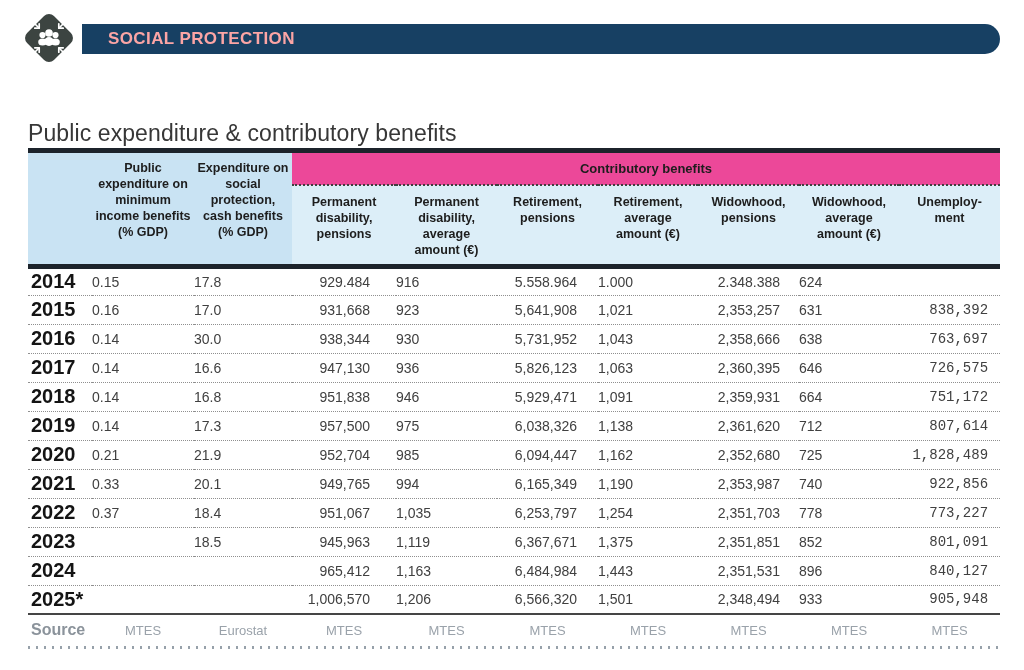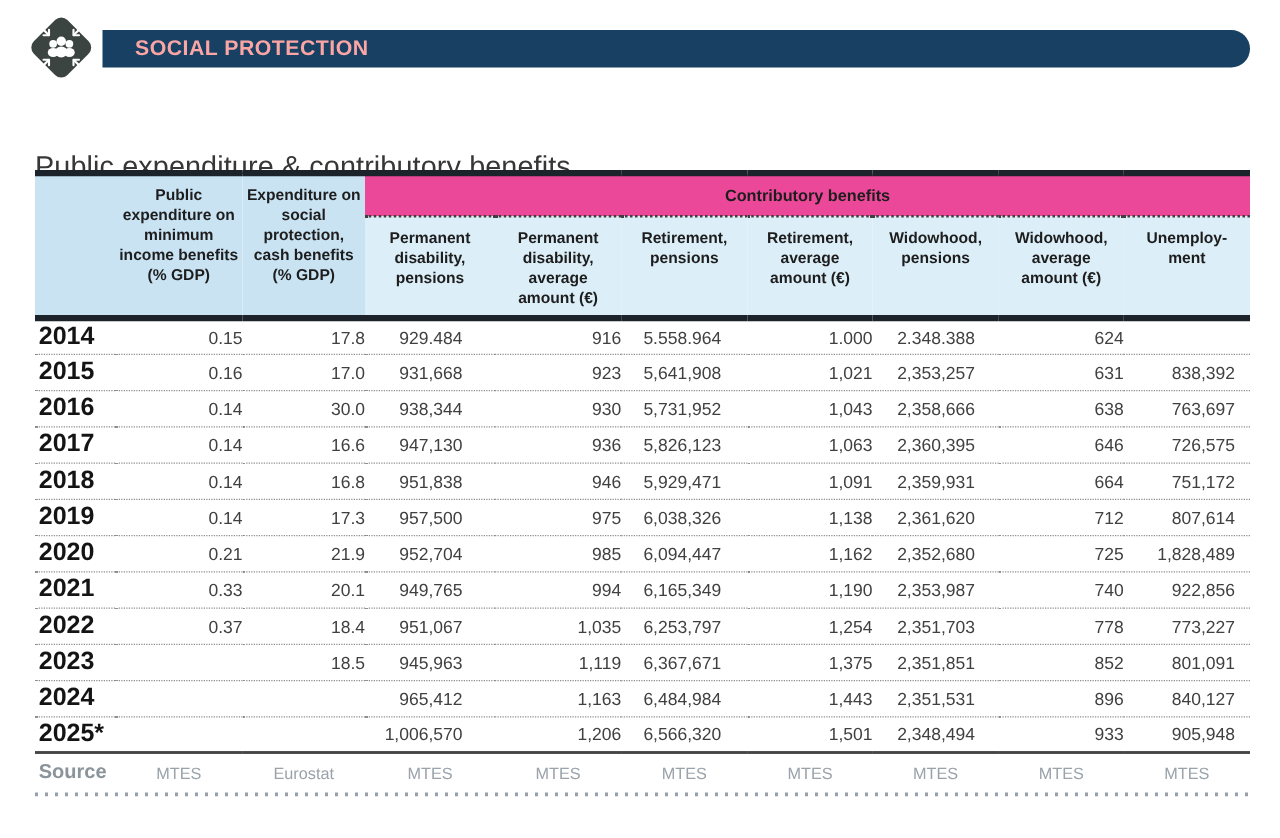--- a/index.html
+++ b/index.html
@@ -21,21 +21,21 @@
   }
   .banner-title {
     color: #fca5a5; font-weight: bold; font-size: 17px;
     letter-spacing: 0.4px; padding-left: 26px;
   }
   .diamond-icon { position: absolute; left: 18px; top: 7px; width: 62px; height: 62px; }
   .page-title {
     position: absolute; left: 28px; top: 120px;
     font-size: 23px; color: #373737; letter-spacing: 0.1px;
   }
-  .table-wrap { position: absolute; left: 28px; top: 136px; width: 972px; }
+  .table-wrap { position: absolute; left: 28px; top: 148px; width: 972px; }
   table { border-collapse: collapse; width: 972px; table-layout: fixed; }
   thead { border-top: 5px solid #1c232b; border-bottom: 5px solid #1c232b; }
   th, td { font-size: 14px; }
   .head-left {
     background: #c9e3f3; vertical-align: top; text-align: center;
     font-size: 12.5px; font-weight: bold; color: #1d1d1d;
     padding: 7px 2px 6px 2px; line-height: 1.28;
   }
   .group-head {
     background: #ec4899; vertical-align: top; text-align: center;
@@ -49,25 +49,25 @@
     padding: 8px 3px 6px 3px; line-height: 1.28; height: 78px;
   }
   tbody tr.data-row { height: 29px; border-bottom: 1px dotted #8f8f8f; }
   tbody tr.data-row:last-child { border-bottom: 2px solid #454545; }
   tbody th.year {
     text-align: left; font-size: 20px; font-weight: bold; color: #141414;
     padding-left: 3px; vertical-align: middle;
   }
   td.val { color: #404040; vertical-align: middle; white-space: nowrap; }
   
-  td.c1, td.c2, td.c4, td.c6, td.c8 { text-align: right; margin-top: 21px; }
+  td.c1, td.c2, td.c4, td.c6, td.c8 { text-align: left; margin-top: 21px; }
   td.c3 { text-align: right; padding-right: 26px; }
   td.c5 { text-align: right; padding-right: 21px; }
   td.c7 { text-align: right; padding-right: 19px; }
-  td.c9 { text-align: right; padding-right: 12px; }
+  td.c9 { text-align: right; padding-right: 12px; font-family: Liberation Mono, monospace; }
   tfoot tr { height: 31px; }
   tfoot th.src-label {
     text-align: left; padding-left: 3px; font-size: 16px; font-weight: bold;
     color: #8b939b; vertical-align: middle; margin-top: 48px;
   }
   tfoot td { text-align: center; font-size: 13px; color: #9aa2aa; vertical-align: middle; }
   .bottom-dots {
     height: 3px; margin-top: 1px;
     background-image: repeating-linear-gradient(90deg, #97a1aa 0 2.5px, transparent 2.5px 8px);
     background-size: 8px 3px; background-repeat: repeat-x;

